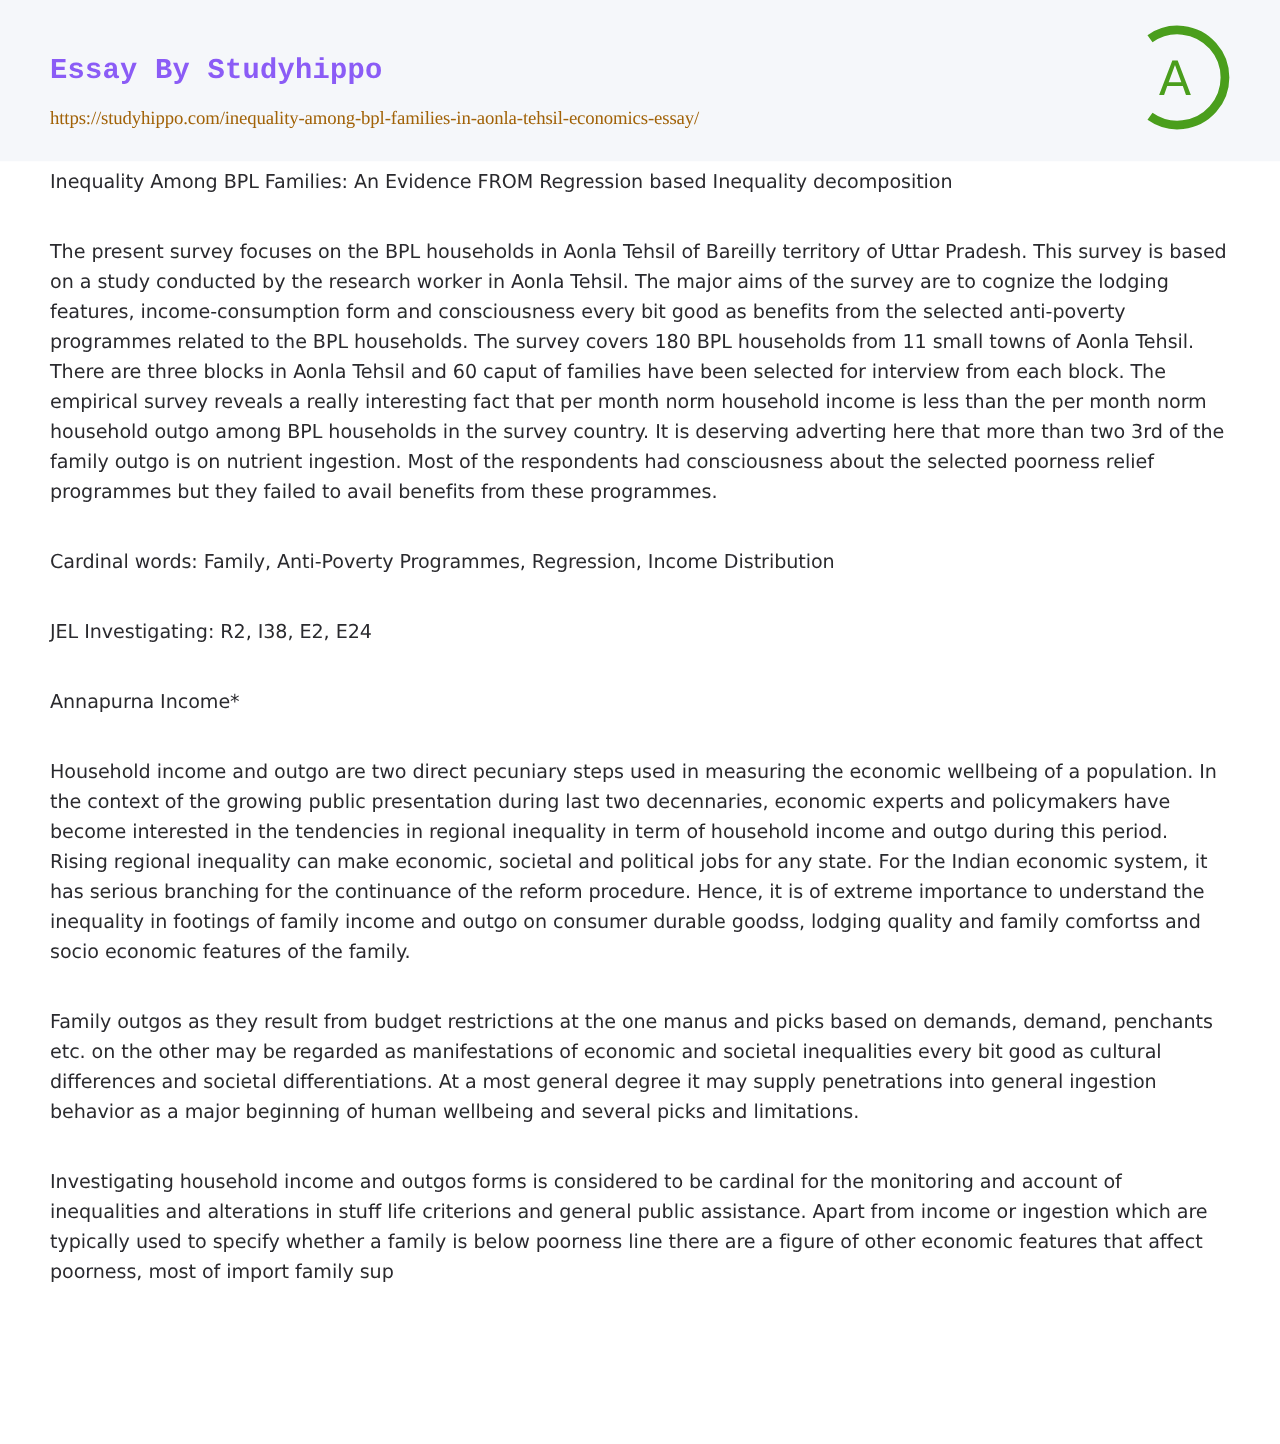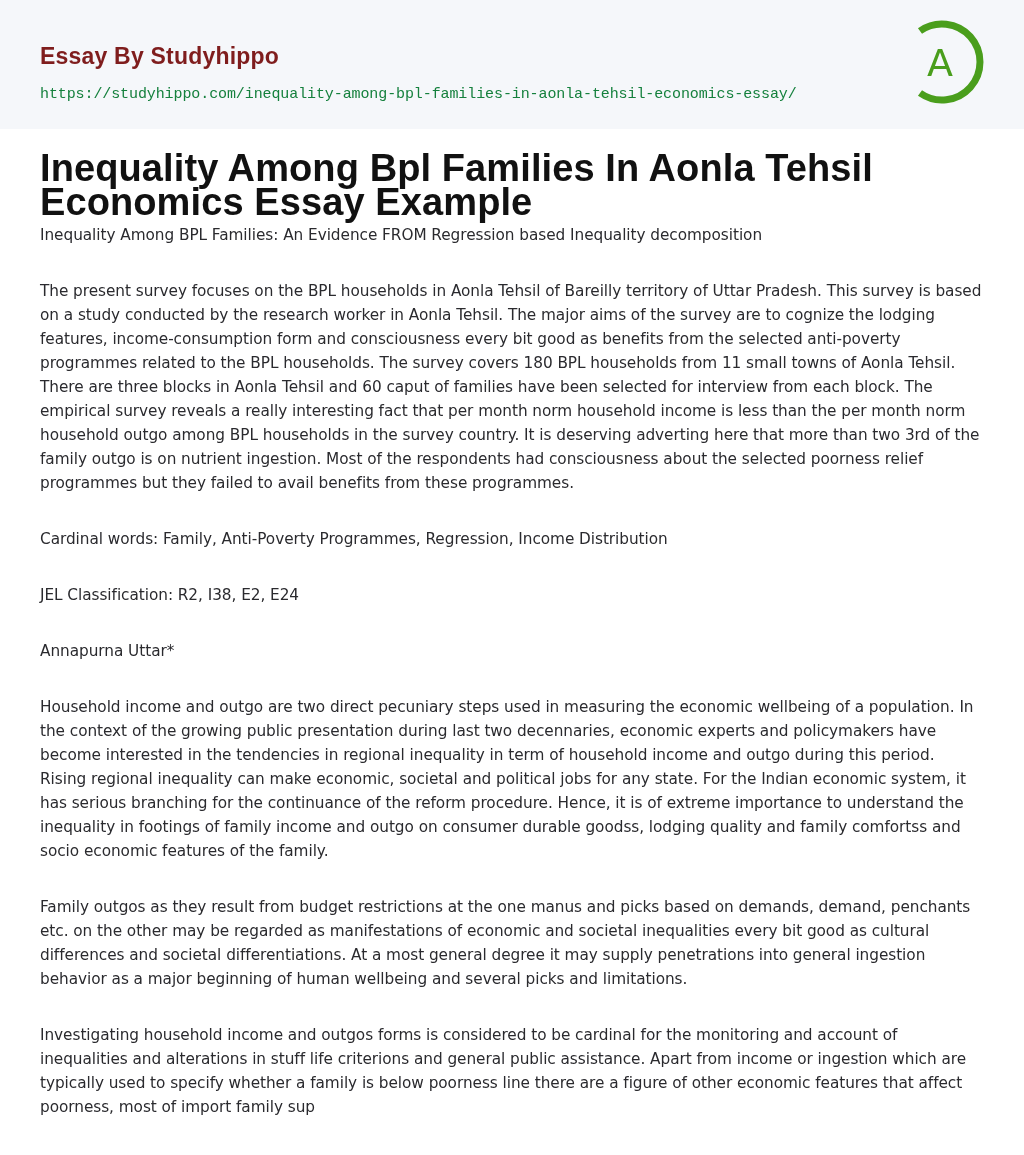--- a/index.html
+++ b/index.html
@@ -10,35 +10,35 @@
       height: 1155px;
       overflow: hidden;
     }
     .site-header {
       height: 129px;
       background: #f5f7fa;
       position: relative;
       padding: 40px 40px 0 40px;
     }
     .brand {
-      font-family: Liberation Sans, sans-serif;
+      font-family: Liberation Mono, monospace;
       font-weight: 700;
       font-size: 23px;
-      color: #7f1d1d;
+      color: #8b5cf6;
       line-height: 32px;
       letter-spacing: 0.2px;
       display: block;
       text-decoration: none;
     }
     .source-url {
       display: block;
       margin-top: 13px;
-      font-family: Liberation Mono, monospace;
+      font-family: Liberation Serif, serif;
       font-size: 15px;
-      color: #15803d;
+      color: #a16207;
       text-decoration: none;
       letter-spacing: -0.1px;
       line-height: 20px;
     }
     .logo {
       position: absolute;
       left: 910px;
       top: 18px;
       width: 80px;
       height: 88px;
@@ -73,22 +73,21 @@
   <a class="source-url" href="#">https://studyhippo.com/inequality-among-bpl-families-in-aonla-tehsil-economics-essay/</a>
   <div class="logo">
     <svg width="80" height="88" viewBox="0 0 80 88">
       <path d="M 10 13 A 38 38 0 1 1 10 75" fill="none" stroke="#4a9e1c" stroke-width="7"></path>
       <text x="30" y="58" font-family="DejaVu Sans, sans-serif" font-size="38" fill="#4a9e1c" text-anchor="middle" font-weight="400">A</text>
     </svg>
   </div>
 </header>
 
 <main class="main">
-  <h1 class="title">Inequality Among Bpl Families In Aonla Tehsil Economics Essay Example</h1>
   <p class="para first">Inequality Among BPL Families: An Evidence FROM Regression based Inequality decomposition</p>
   <p class="para">The present survey focuses on the BPL households in Aonla Tehsil of Bareilly territory of Uttar Pradesh. This survey is based on a study conducted by the research worker in Aonla Tehsil. The major aims of the survey are to cognize the lodging features, income-consumption form and consciousness every bit good as benefits from the selected anti-poverty programmes related to the BPL households. The survey covers 180 BPL households from 11 small towns of Aonla Tehsil. There are three blocks in Aonla Tehsil and 60 caput of families have been selected for interview from each block. The empirical survey reveals a really interesting fact that per month norm household income is less than the per month norm household outgo among BPL households in the survey country. It is deserving adverting here that more than two 3rd of the family outgo is on nutrient ingestion. Most of the respondents had consciousness about the selected poorness relief programmes but they failed to avail benefits from these programmes.</p>
   <p class="para">Cardinal words: Family, Anti-Poverty Programmes, Regression, Income Distribution</p>
-  <p class="para">JEL Classification: R2, I38, E2, E24</p>
-  <p class="para">Annapurna Uttar*</p>
+  <p class="para">JEL Investigating: R2, I38, E2, E24</p>
+  <p class="para">Annapurna Income*</p>
   <p class="para">Household income and outgo are two direct pecuniary steps used in measuring the economic wellbeing of a population. In the context of the growing public presentation during last two decennaries, economic experts and policymakers have become interested in the tendencies in regional inequality in term of household income and outgo during this period. Rising regional inequality can make economic, societal and political jobs for any state. For the Indian economic system, it has serious branching for the continuance of the reform procedure. Hence, it is of extreme importance to understand the inequality in footings of family income and outgo on consumer durable goodss, lodging quality and family comfortss and socio economic features of the family.</p>
   <p class="para">Family outgos as they result from budget restrictions at the one manus and picks based on demands, demand, penchants etc. on the other may be regarded as manifestations of economic and societal inequalities every bit good as cultural differences and societal differentiations. At a most general degree it may supply penetrations into general ingestion behavior as a major beginning of human wellbeing and several picks and limitations.</p>
   <p class="para">Investigating household income and outgos forms is considered to be cardinal for the monitoring and account of inequalities and alterations in stuff life criterions and general public assistance. Apart from income or ingestion which are typically used to specify whether a family is below poorness line there are a figure of other economic features that affect poorness, most of import family sup</p>
 </main>
 
 </body></html>

